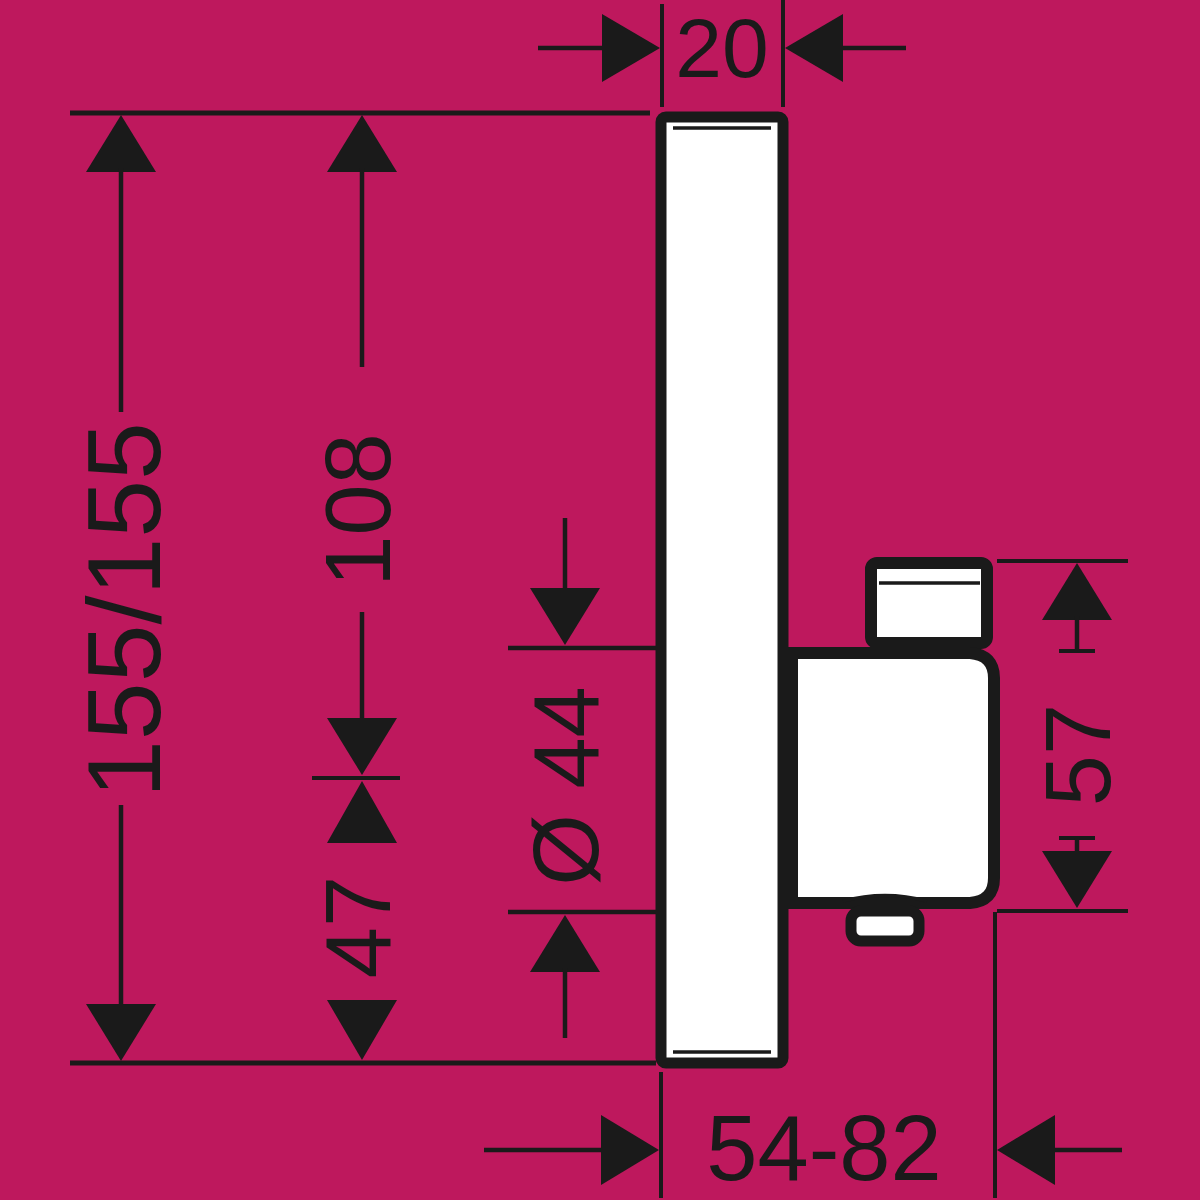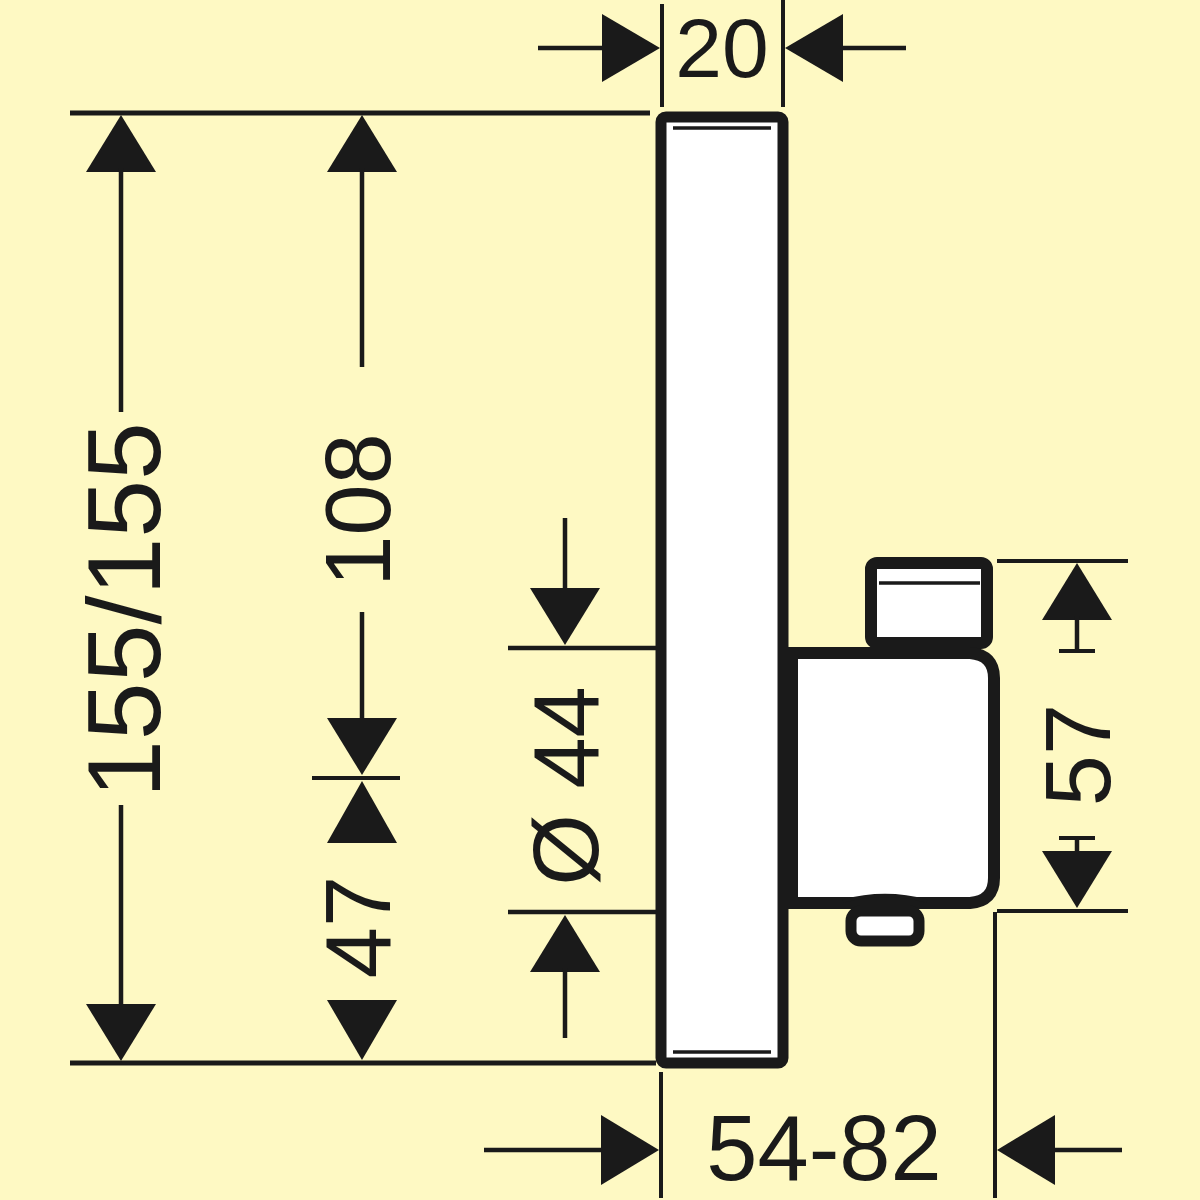--- a/index.html
+++ b/index.html
@@ -4,21 +4,21 @@
 <style>
   html, body {
     margin: 0;
     padding: 0;
     background: #ffffff;
   }
   .canvas {
     position: relative;
     width: 1200px;
     height: 1200px;
-    background: #fef9c3;
+    background: #be185d;
     overflow: hidden;
   }
   svg {
     display: block;
   }
   text {
     font-family: "Liberation Sans", "DejaVu Sans", sans-serif;
     fill: #1a1a1a;
     font-weight: 400;
   }

